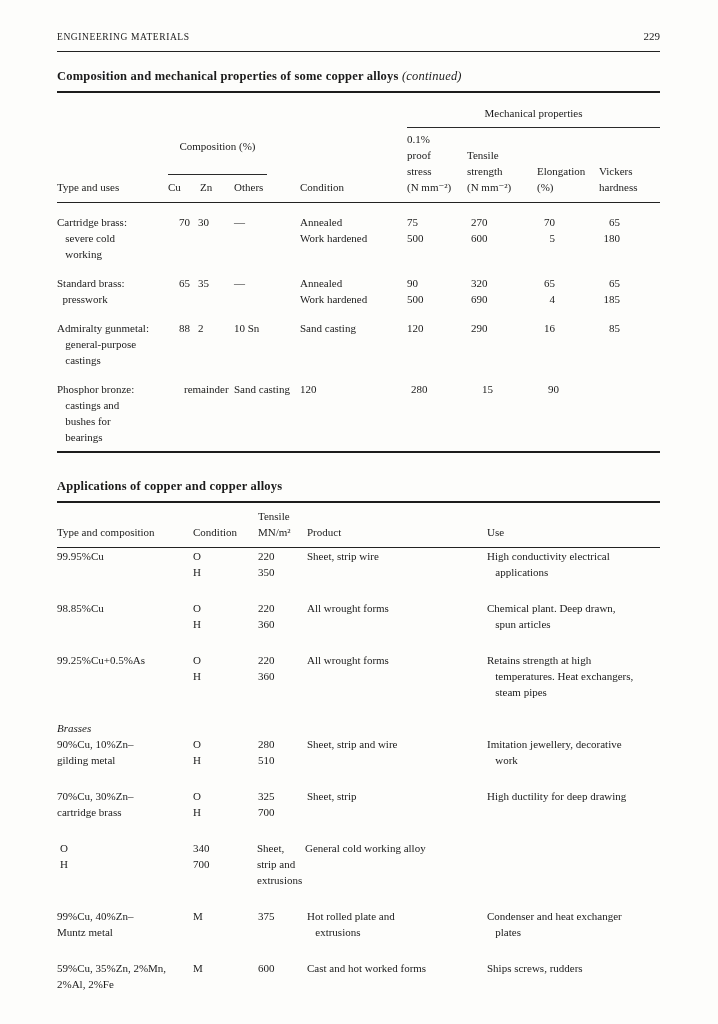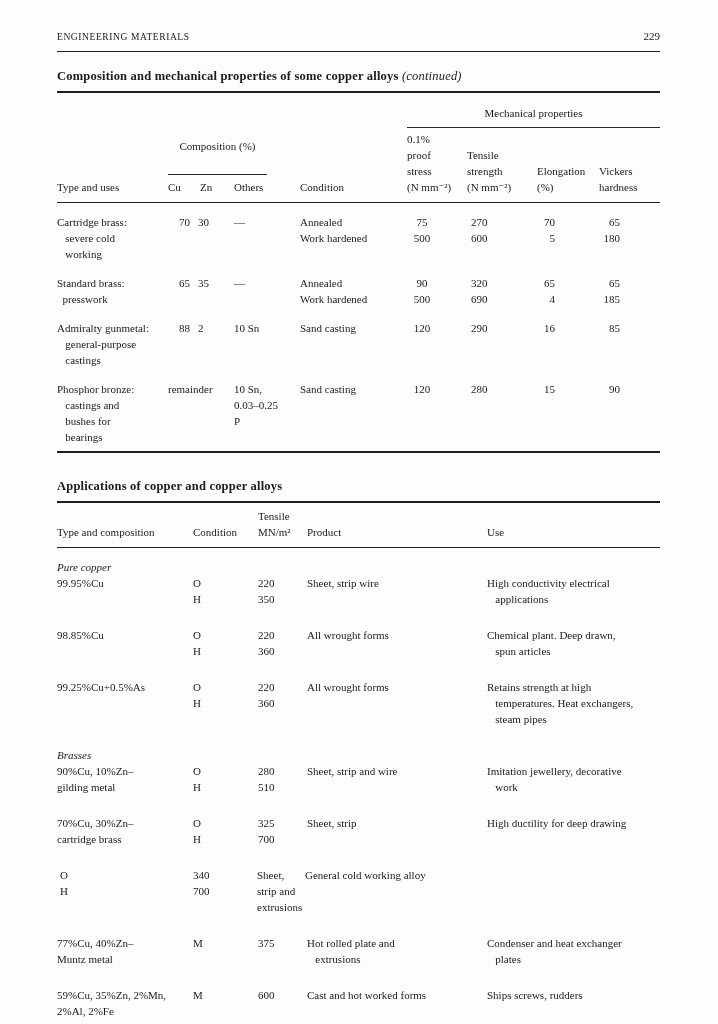--- a/index.html
+++ b/index.html
@@ -42,25 +42,25 @@
   }
   .t1-head{margin-top:3px;align-items:end;}
   .compblock{grid-column:2/5;margin-right:33px;align-self:end;}
   .comp-label{text-align:center;font-size:11px;line-height:15px;padding-bottom:20px;border-bottom:1px solid #2a2a2a;margin-bottom:4px;}
   .compcols{display:grid;grid-template-columns:30px 36px auto;}
   .h-zn{padding-left:2px;}
   .headrule{border-bottom:1.5px solid #222;margin-top:7px;}
 
   .a-cu{text-align:right;padding-right:8px;}
   .a-zn{text-align:left;padding-right:14px;}
-  .a-proof{text-align:center;padding-right:30px;font-family:Liberation Serif, serif;}
+  .a-proof{text-align:left;padding-right:30px;font-family:Liberation Serif, serif;}
   .a-tens{padding-left:4px;}
   .a-elon{text-align:right;padding-right:44px;}
   .a-vick{text-align:right;padding-right:40px;}
-  .a-cuspan{grid-column:2/4;}
+  .a-cuspan{grid-column:2/4;margin-left:16px;}
 
   .t1-body .t1row{margin-top:13px;}
   .t1-body .t1row:first-child{margin-top:11px;}
   .t1-bottomrule{border-bottom:2px solid #1d1d1d;margin-top:6px;}
 
   
   .t2row{display:grid;grid-template-columns:133px 65px 50px 182px 173px;}
   .t2-head{margin-top:5px;align-items:end;}
   .b-cond{padding-left:3px;}
   .b-tens{padding-left:3px;}
@@ -165,23 +165,20 @@
       <div class="cell a-elon">16</div>
       <div class="cell a-vick">85</div>
     </div>
 
     <div class="t1row">
       <div class="cell">Phosphor bronze:
    castings and
    bushes for
    bearings</div>
       <div class="cell a-cuspan">remainder</div>
-      <div class="cell">10 Sn,
-0.03–0.25
-P</div>
       <div class="cell">Sand casting</div>
       <div class="cell a-proof">120</div>
       <div class="cell a-tens">280</div>
       <div class="cell a-elon">15</div>
       <div class="cell a-vick">90</div>
     </div>
 
   </div>
   <div class="t1-bottomrule"></div>
 
@@ -194,21 +191,20 @@
     <div class="cell b-cond">Condition</div>
     <div class="cell pw b-tens">Tensile
 MN/m²</div>
     <div class="cell b-prod">Product</div>
     <div class="cell">Use</div>
   </div>
   <div class="t2-headrule"></div>
 
   <div class="t2-body">
 
-    <div class="grouplabel">Pure copper</div>
 
     <div class="t2row">
       <div class="cell">99.95%Cu</div>
       <div class="cell b-cond">O
 H</div>
       <div class="cell b-tens">220
 350</div>
       <div class="cell b-prod">Sheet, strip wire</div>
       <div class="cell">High conductivity electrical
    applications</div>
@@ -265,21 +261,21 @@
     <div class="t2row">
       <div class="cell b-cond">O
 H</div>
       <div class="cell b-tens">340
 700</div>
       <div class="cell b-prod">Sheet, strip and extrusions</div>
       <div class="cell">General cold working alloy</div>
     </div>
 
     <div class="t2row">
-      <div class="cell">77%Cu, 40%Zn–
+      <div class="cell">99%Cu, 40%Zn–
 Muntz metal</div>
       <div class="cell b-cond">M</div>
       <div class="cell b-tens">375</div>
       <div class="cell b-prod">Hot rolled plate and
    extrusions</div>
       <div class="cell">Condenser and heat exchanger
    plates</div>
     </div>
 
     <div class="t2row">

